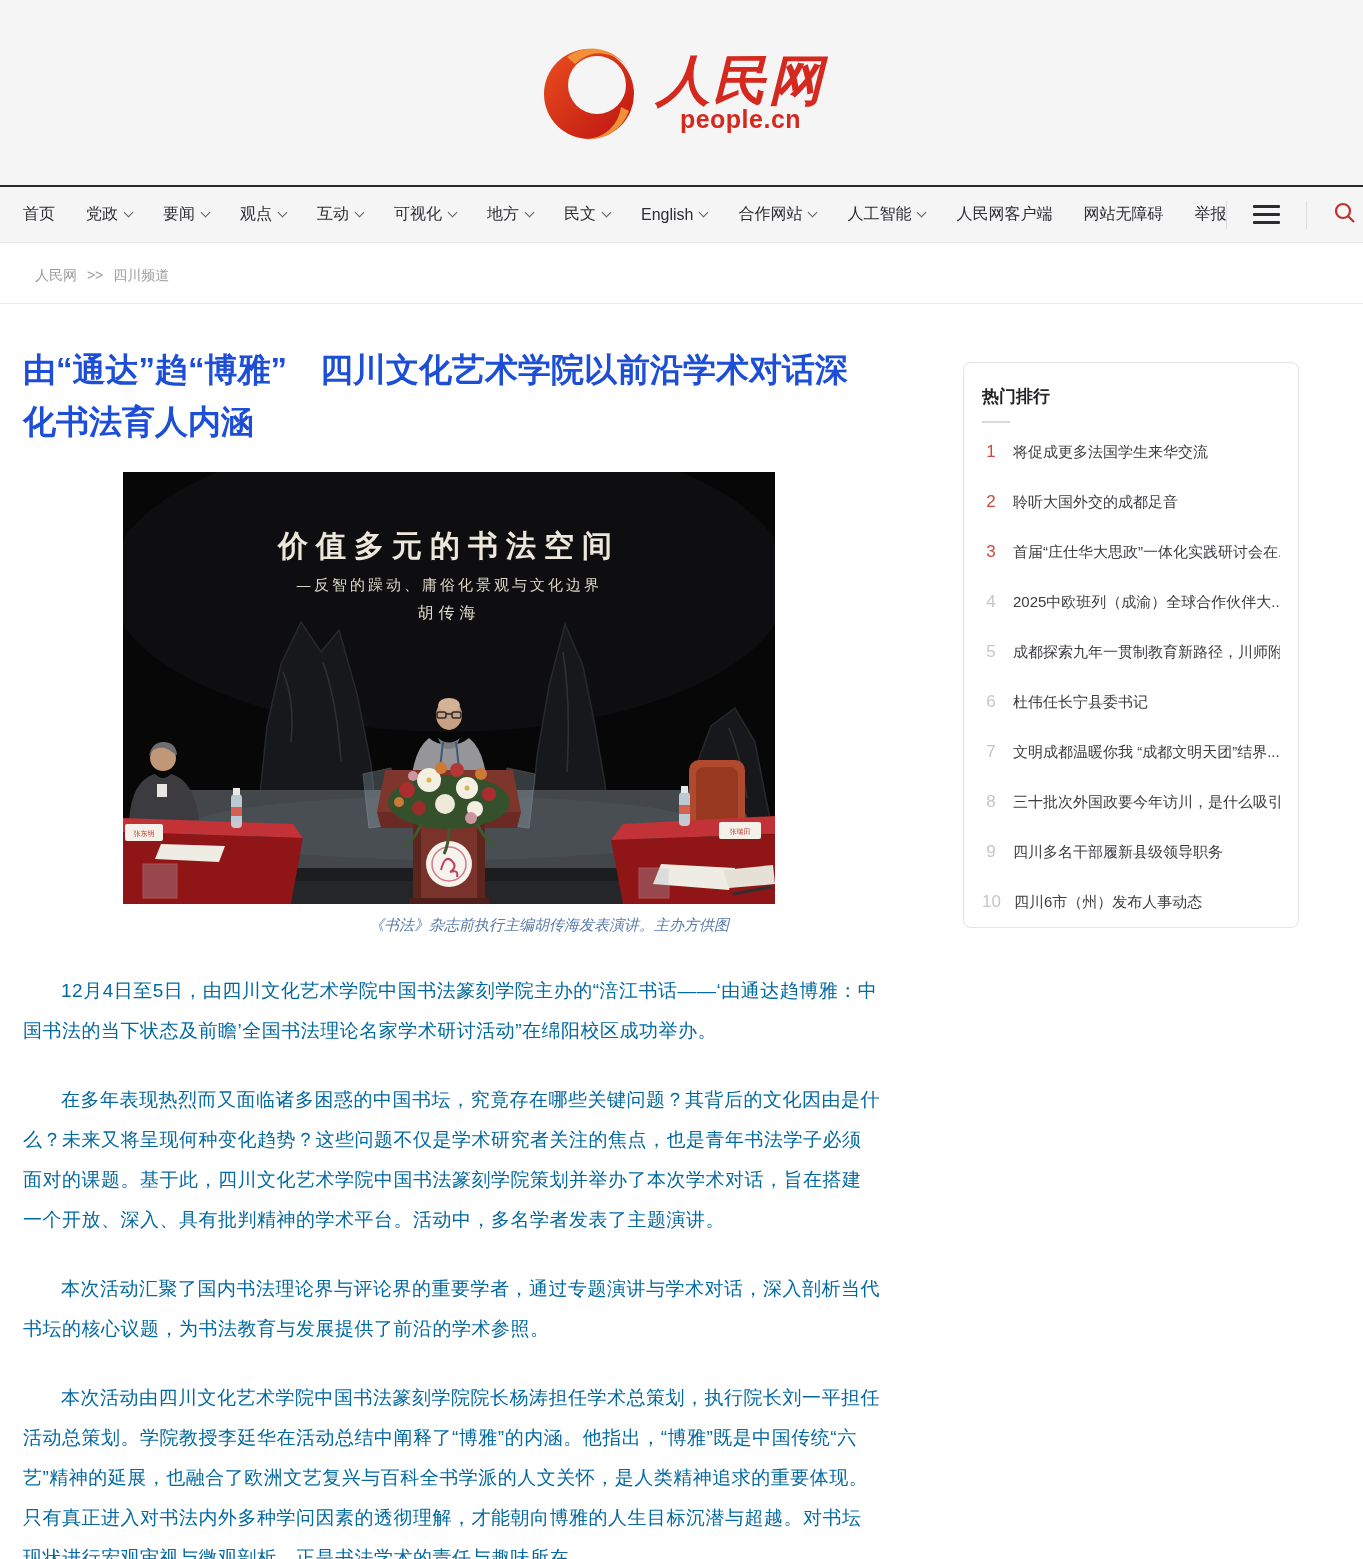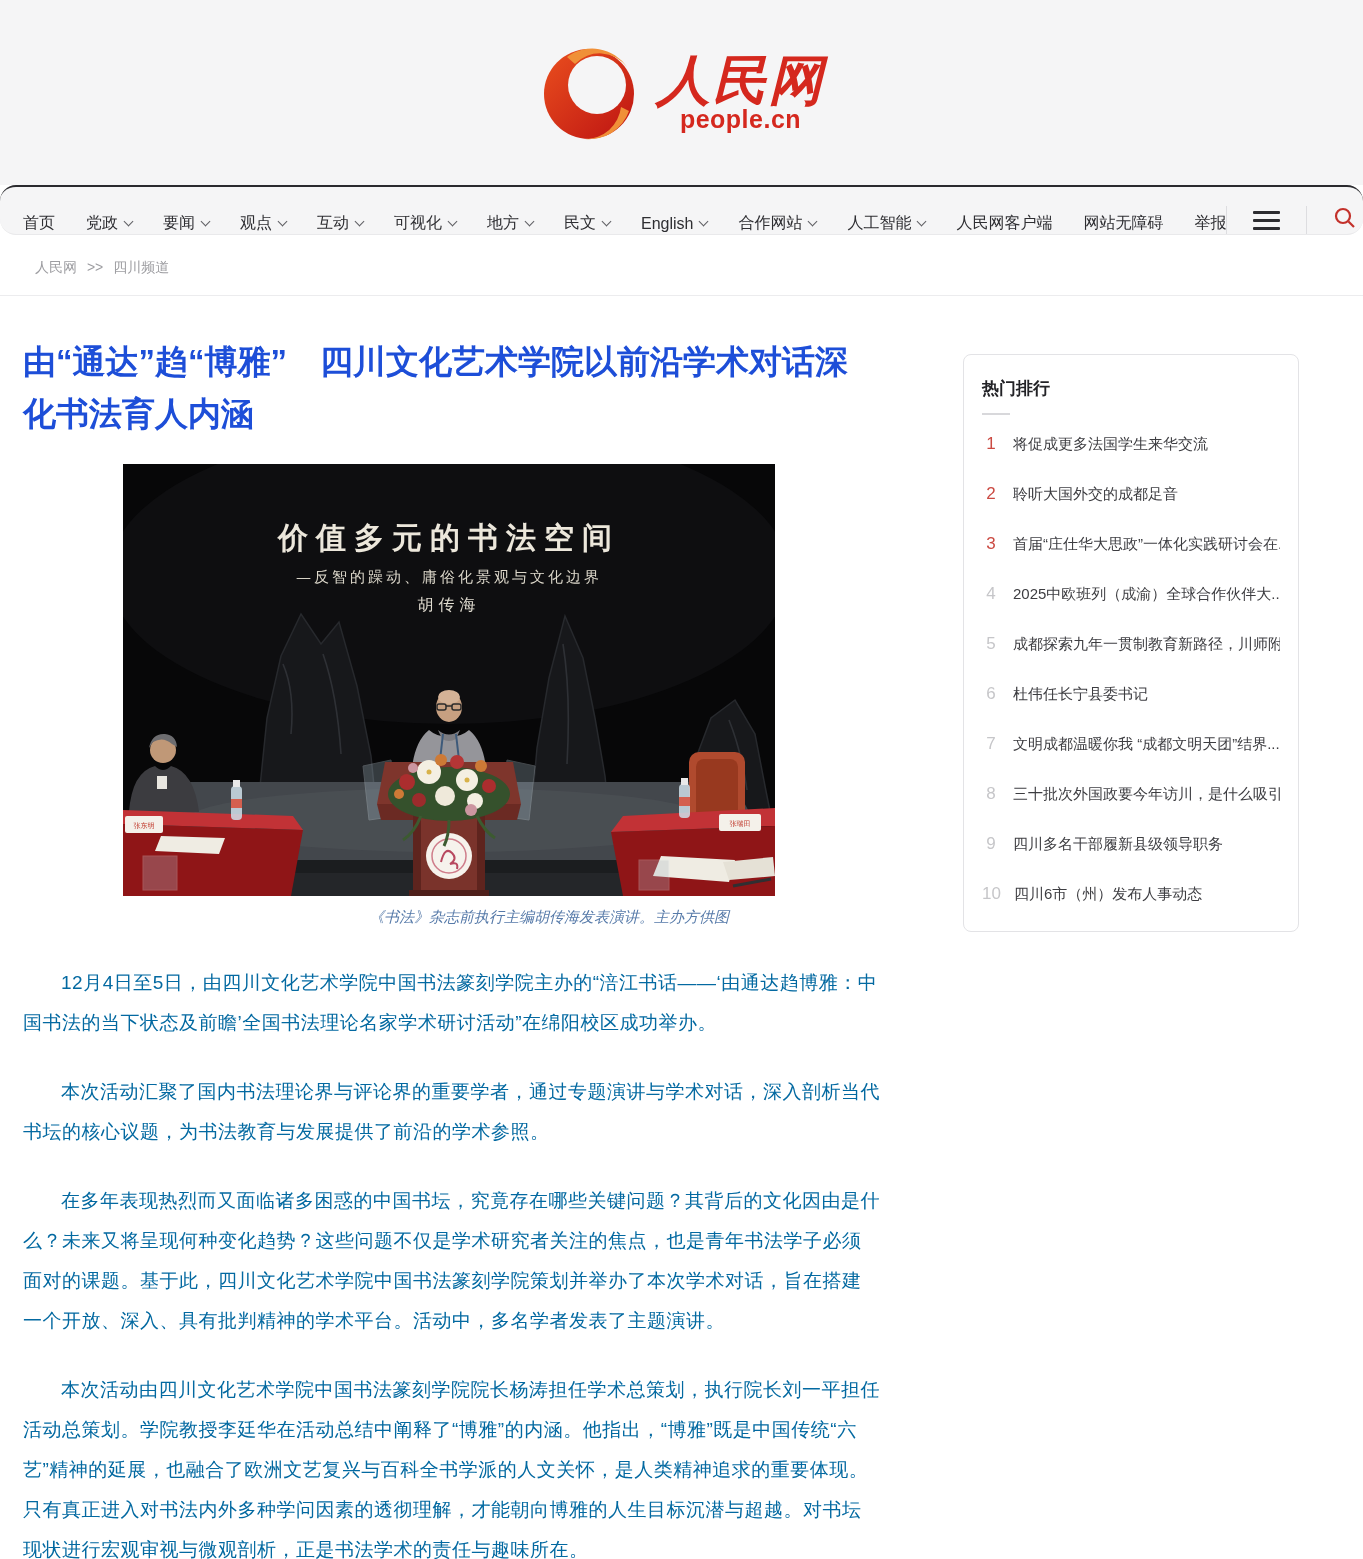--- a/index.html
+++ b/index.html
@@ -12,21 +12,21 @@
   button { font-family:inherit; cursor:pointer; border:none; background:none; }
 
   
   .masthead { background:#f5f5f6; height:185px; display:flex; align-items:center; justify-content:center; }
   .logo { display:flex; align-items:center; gap:14px; }
   .logo-text { display:flex; flex-direction:column; align-items:center; }
   .brand { font-family:"DejaVu Serif", serif; font-weight:bold; font-style:italic; font-size:54px; line-height:58px; color:#d5281e; letter-spacing:2px; }
   .domain { font-family:"Liberation Sans", sans-serif; font-weight:bold; font-size:25px; color:#d5281e; margin-top:-4px; letter-spacing:0.5px; }
 
   
-  .navbar { background:#f5f5f6; border-top:2px solid #2a2a2e; border-bottom:1px solid #e9e9eb; height:50px; display:flex; align-items:flex-end;border-radius:16px; }
+  .navbar { background:#f5f5f6; border-top:2px solid #2a2a2e; border-bottom:1px solid #e9e9eb; height:58px; display:flex; align-items:center; }
   .nav-links { display:flex; align-items:center; gap:31px; padding-left:23px; flex:1; }
   .nav-link { font-size:16px; color:#2e2e32; white-space:nowrap; display:inline-flex; align-items:center; }
   .chev { display:inline-block; width:7px; height:7px; border-right:1.4px solid #5f5f64; border-bottom:1.4px solid #5f5f64; transform:rotate(45deg); margin-left:7px; margin-bottom:4px; }
   .nav-right { display:flex; align-items:stretch; }
   .nav-seg { display:flex; align-items:center; padding:0 26px; border-left:1px solid #dddde0; }
   .hamburger { display:flex; flex-direction:column; gap:5px; width:27px; }
   .hamburger span { height:3px; background:#2c2c30; border-radius:1px; }
 
   
   .breadcrumb { padding:24px 35px 18px; font-size:14px; color:#9d9da1; border-bottom:1px solid #ececee; }
@@ -53,21 +53,21 @@
   .ph-sub { font-family:"DejaVu Serif", serif; fill:#ddd8cb; font-size:15px; letter-spacing:3px; text-anchor:middle; }
   .ph-name { font-family:"DejaVu Serif", serif; fill:#e0dcd0; font-size:16px; letter-spacing:5px; text-anchor:middle; }
   .ph-card { font-family:"Liberation Sans", sans-serif; fill:#c0392b; font-size:7px; text-anchor:middle; }
   .caption { margin:12px 0 0 100px; width:652px; text-align:center; font-family:"DejaVu Serif", serif; font-style:italic; font-size:15px; color:#567aa9; }
 
   .body-text p { margin-top:29px; font-size:19px; line-height:40px; color:#0369a1; text-indent:2em; letter-spacing:0.5px; }
   .body-text p:first-child { margin-top:36px; }
 
   
   .sidebar { width:336px; flex:0 0 336px; margin-top:58px; }
-  .sb-box { border:1px solid #e3e3e6; border-radius:8px; padding:22px 18px 12px; background:#fff; }
+  .sb-box { border:1px solid #e3e3e6; border-radius:8px; padding:22px 18px 0; background:#fff; }
   .sb-title { font-size:17px; font-weight:700; color:#222226; }
   .sb-rule { width:28px; height:2px; background:#d8d8db; margin:13px 0 4px; }
   .sb-list { list-style:none; }
   .sb-item { display:flex; align-items:baseline; gap:13px; padding:15px 0; }
   .rank { font-size:17px; color:#c6c6c9; min-width:18px; text-align:center; flex:0 0 auto; }
   .sb-item.hot .rank { color:#cb4a42; }
   .sb-text { font-size:15px; color:#3d3d41; white-space:nowrap; overflow:hidden; flex:1; }
 </style>
 </head>
 <body>
@@ -289,22 +289,22 @@
           <circle cx="348" cy="346" r="6" fill="#cc96a0"></circle>
           <circle cx="306" cy="308" r="2.5" fill="#d8b24a"></circle>
           <circle cx="344" cy="316" r="2.5" fill="#d8b24a"></circle>
         </g>
       </svg>
       <figcaption class="caption">《书法》杂志前执行主编胡传海发表演讲。主办方供图</figcaption>
     </figure>
 
     <div class="body-text">
       <p>12月4日至5日，由四川文化艺术学院中国书法篆刻学院主办的“涪江书话——‘由通达趋博雅：中国书法的当下状态及前瞻’全国书法理论名家学术研讨活动”在绵阳校区成功举办。</p>
+      <p>在多年表现热烈而又面临诸多困惑的中国书坛，究竟存在哪些关键问题？其背后的文化因由是什么？未来又将呈现何种变化趋势？这些问题不仅是学术研究者关注的焦点，也是青年书法学子必须面对的课题。基于此，四川文化艺术学院中国书法篆刻学院策划并举办了本次学术对话，旨在搭建一个开放、深入、具有批判精神的学术平台。活动中，多名学者发表了主题演讲。</p>
       <p>本次活动汇聚了国内书法理论界与评论界的重要学者，通过专题演讲与学术对话，深入剖析当代书坛的核心议题，为书法教育与发展提供了前沿的学术参照。</p>
-      <p>在多年表现热烈而又面临诸多困惑的中国书坛，究竟存在哪些关键问题？其背后的文化因由是什么？未来又将呈现何种变化趋势？这些问题不仅是学术研究者关注的焦点，也是青年书法学子必须面对的课题。基于此，四川文化艺术学院中国书法篆刻学院策划并举办了本次学术对话，旨在搭建一个开放、深入、具有批判精神的学术平台。活动中，多名学者发表了主题演讲。</p>
       <p>本次活动由四川文化艺术学院中国书法篆刻学院院长杨涛担任学术总策划，执行院长刘一平担任活动总策划。学院教授李廷华在活动总结中阐释了“博雅”的内涵。他指出，“博雅”既是中国传统“六艺”精神的延展，也融合了欧洲文艺复兴与百科全书学派的人文关怀，是人类精神追求的重要体现。只有真正进入对书法内外多种学问因素的透彻理解，才能朝向博雅的人生目标沉潜与超越。对书坛现状进行宏观审视与微观剖析，正是书法学术的责任与趣味所在。</p>
     </div>
   </main>
 
   <aside class="sidebar">
     <div class="sb-box">
       <div class="sb-title">热门排行</div>
       <div class="sb-rule"></div>
       <ul class="sb-list">
         <li class="sb-item hot">

